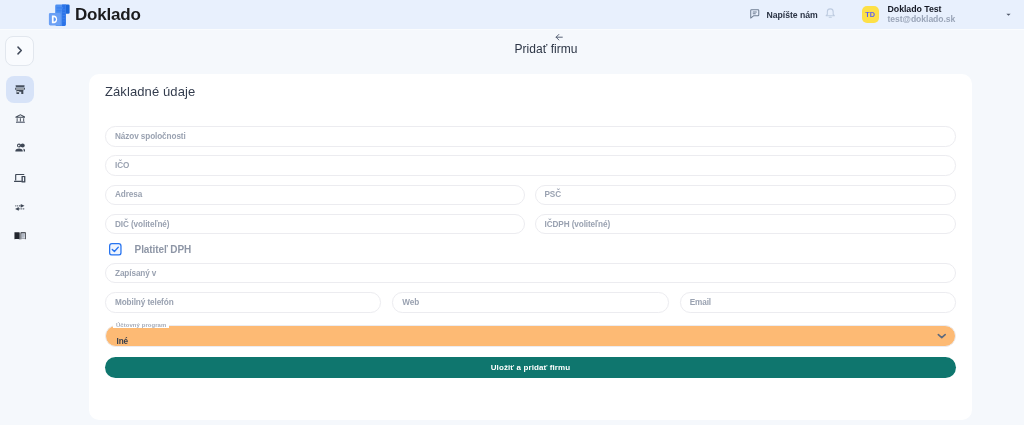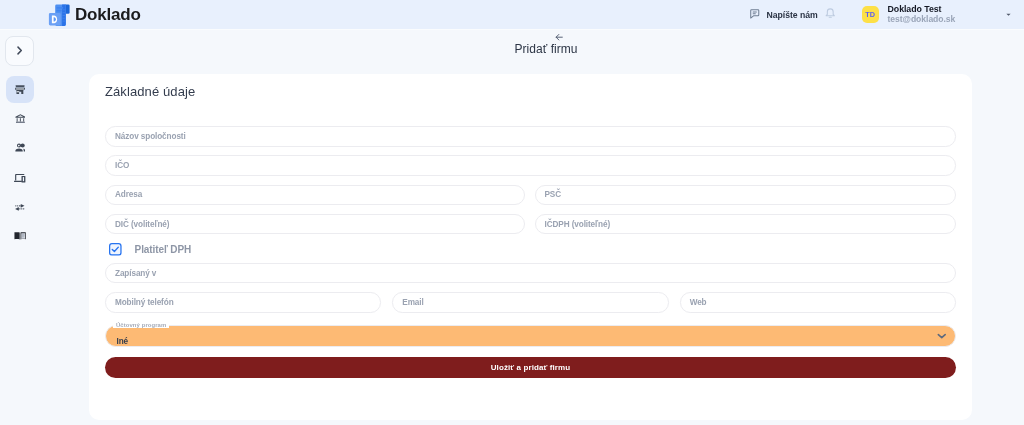--- a/index.html
+++ b/index.html
@@ -108,21 +108,21 @@
   .select-legend{
     position:absolute; left:7px; top:-4.2px; background:#fff; padding:0 3px;
     font-size:5.9px; color:#a4abb8; font-weight:bold; letter-spacing:0.1px;
   }
   .select-value{ font-size:8.2px; color:#353d4c; font-weight:bold; margin-top:3px; letter-spacing:-0.1px; }
   .select-arrow{ position:absolute; right:9px; top:6.8px; line-height:0; }
   .select-arrow svg{ display:block; }
 
   .submit{
     margin-top:9.8px; width:851px; height:21.5px; border-radius:10.75px;
-    background:#7f1d1d; display:flex; align-items:center; justify-content:center;
+    background:#0f766e; display:flex; align-items:center; justify-content:center;
     color:#fff; font-size:8px; font-weight:bold; letter-spacing:0.1px;
   }
 </style>
 </head>
 <body>
 
 <div class="topbar" data-name="top-header">
   <div class="brand" data-name="brand">
     <span class="brand-logo" data-name="doklado-logo-icon">
       <svg width="28" height="28" viewBox="0 0 28 28">
@@ -320,25 +320,25 @@
 
     <div class="row" data-name="form-row-registered">
       <div class="field f-full" data-name="registered-input">
           <span class="ph" data-name="placeholder-text">Zapísaný v</span>
         </div>
     </div>
     <div class="row" data-name="form-row-contacts">
       <div class="field f-third" data-name="phone-input">
           <span class="ph" data-name="placeholder-text">Mobilný telefón</span>
         </div>
+      <div class="field f-third" data-name="web-input">
+          <span class="ph" data-name="placeholder-text">Web</span>
+        </div>
       <div class="field f-third" data-name="email-input">
           <span class="ph" data-name="placeholder-text">Email</span>
-        </div>
-      <div class="field f-third" data-name="web-input">
-          <span class="ph" data-name="placeholder-text">Web</span>
         </div>
     </div>
 
     <div class="select-wrap" data-name="accounting-program-select">
       <span class="select-legend" data-name="accounting-program-label">Účtovný program</span>
       <span class="select-value" data-name="accounting-program-value">Iné</span>
       <span class="select-arrow" data-name="chevron-down-icon">
         <svg width="9.5" height="6" viewBox="0 0 14 9" fill="none" stroke="#5e6a7e" stroke-width="2.4" stroke-linecap="round" stroke-linejoin="round">
           <path d="M1.9 2.4 L7 7.0 L12.1 2.4"></path>
         </svg>

